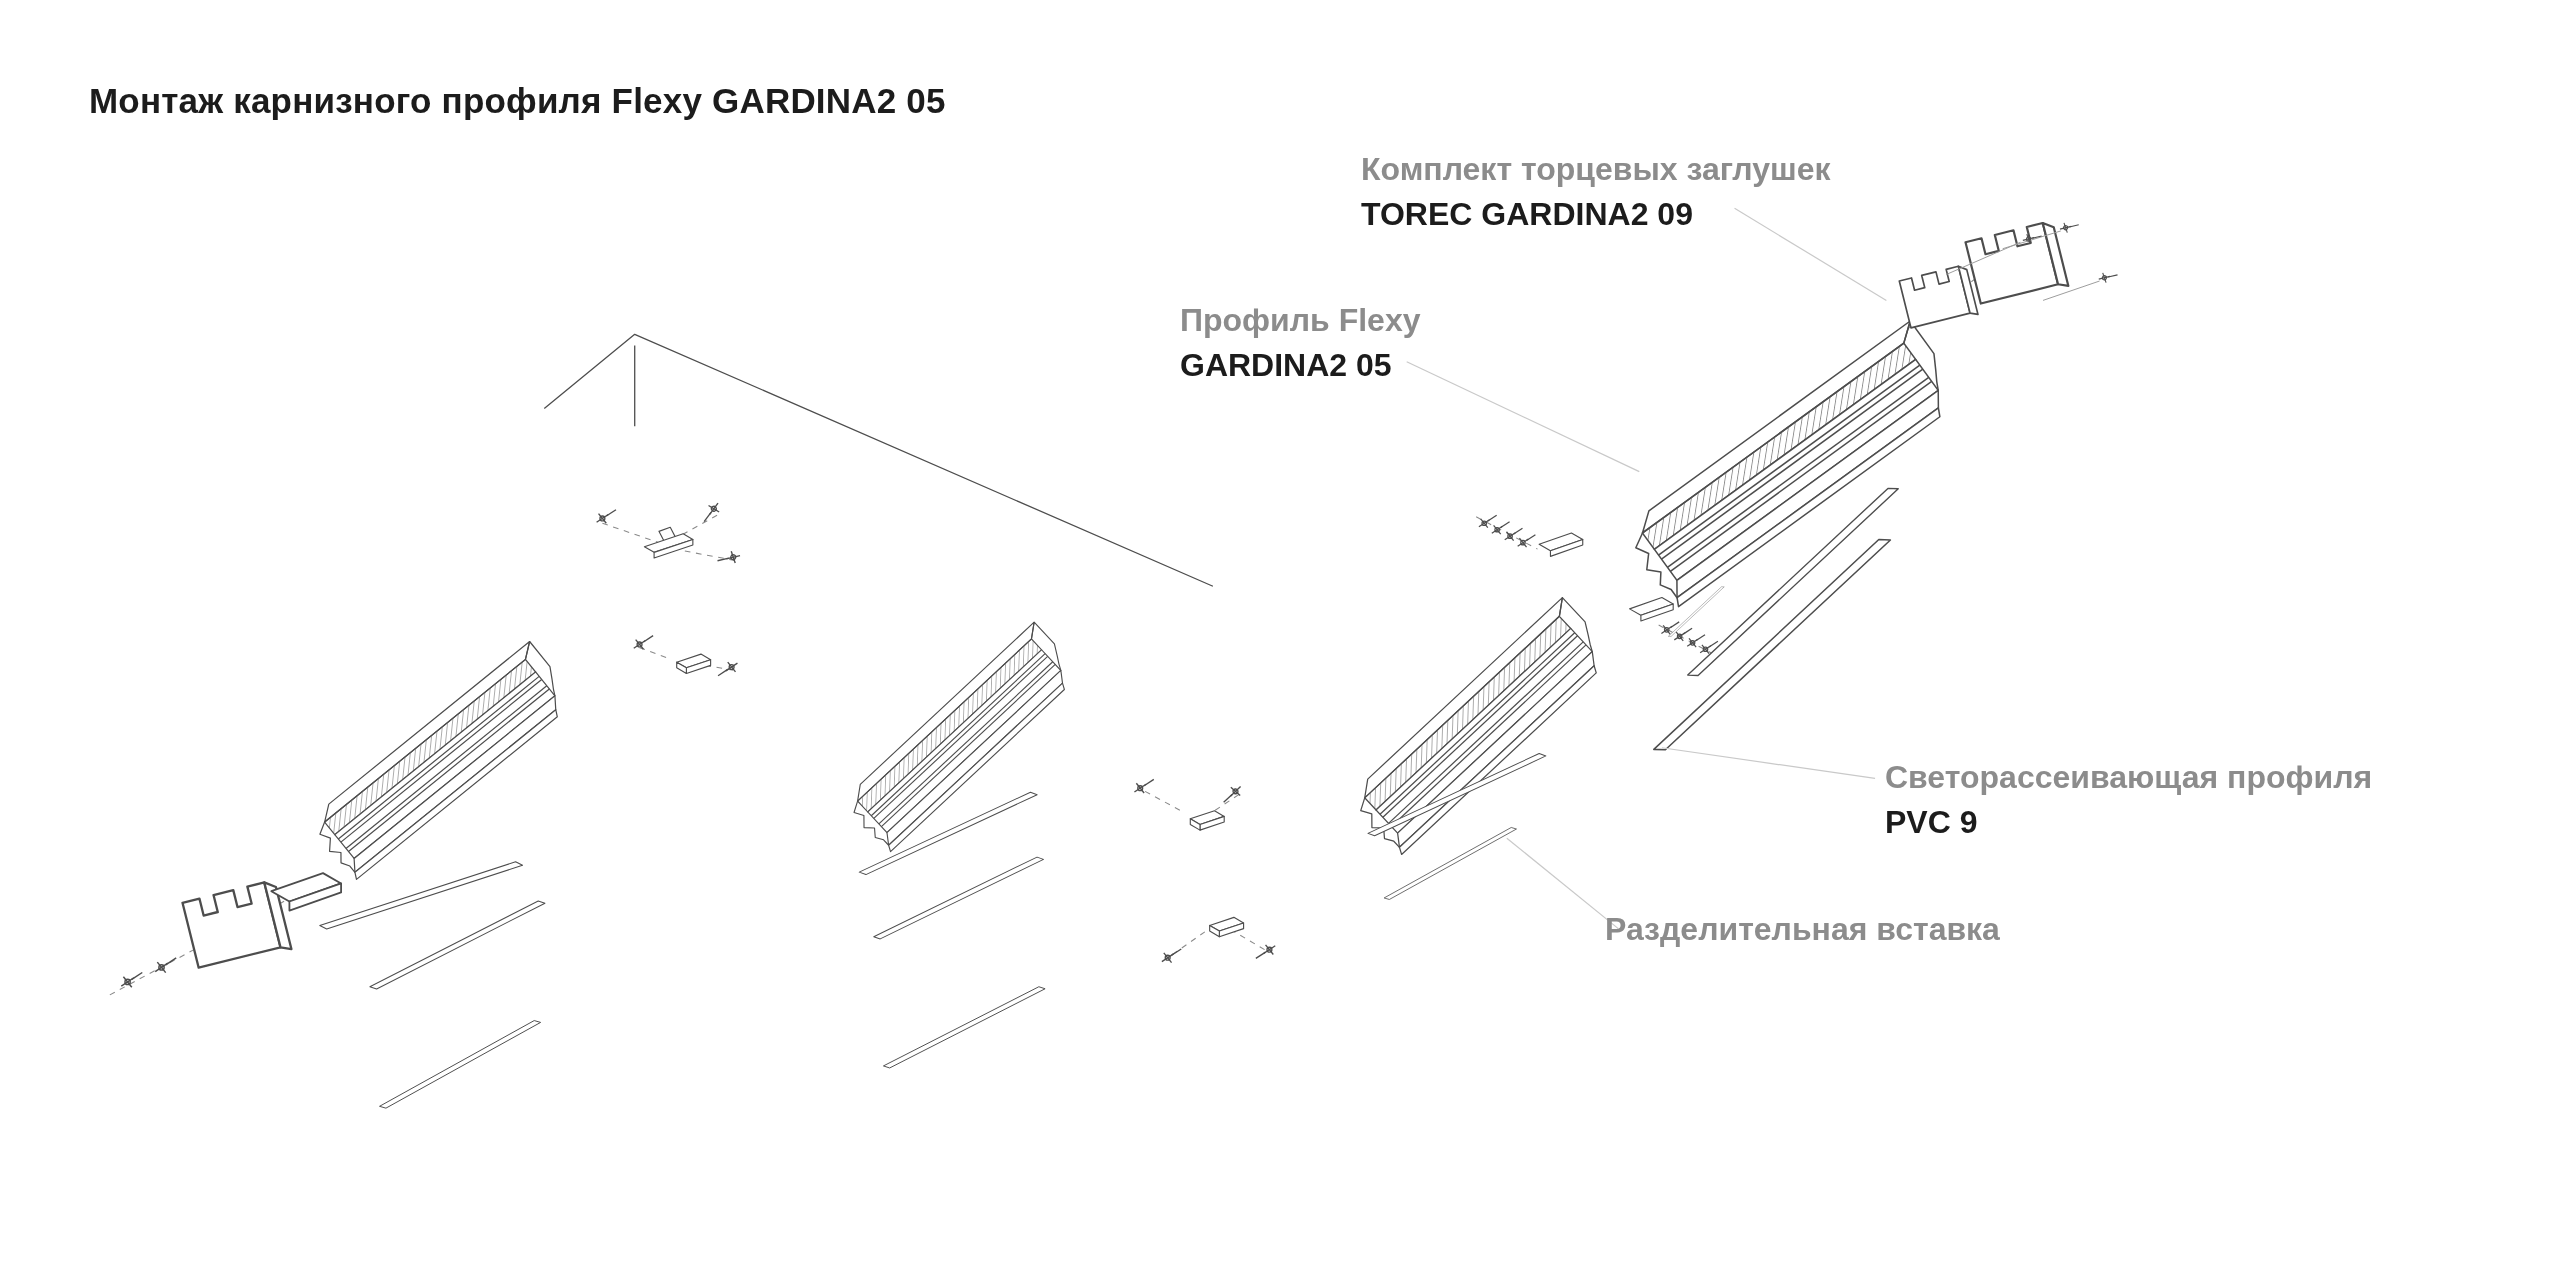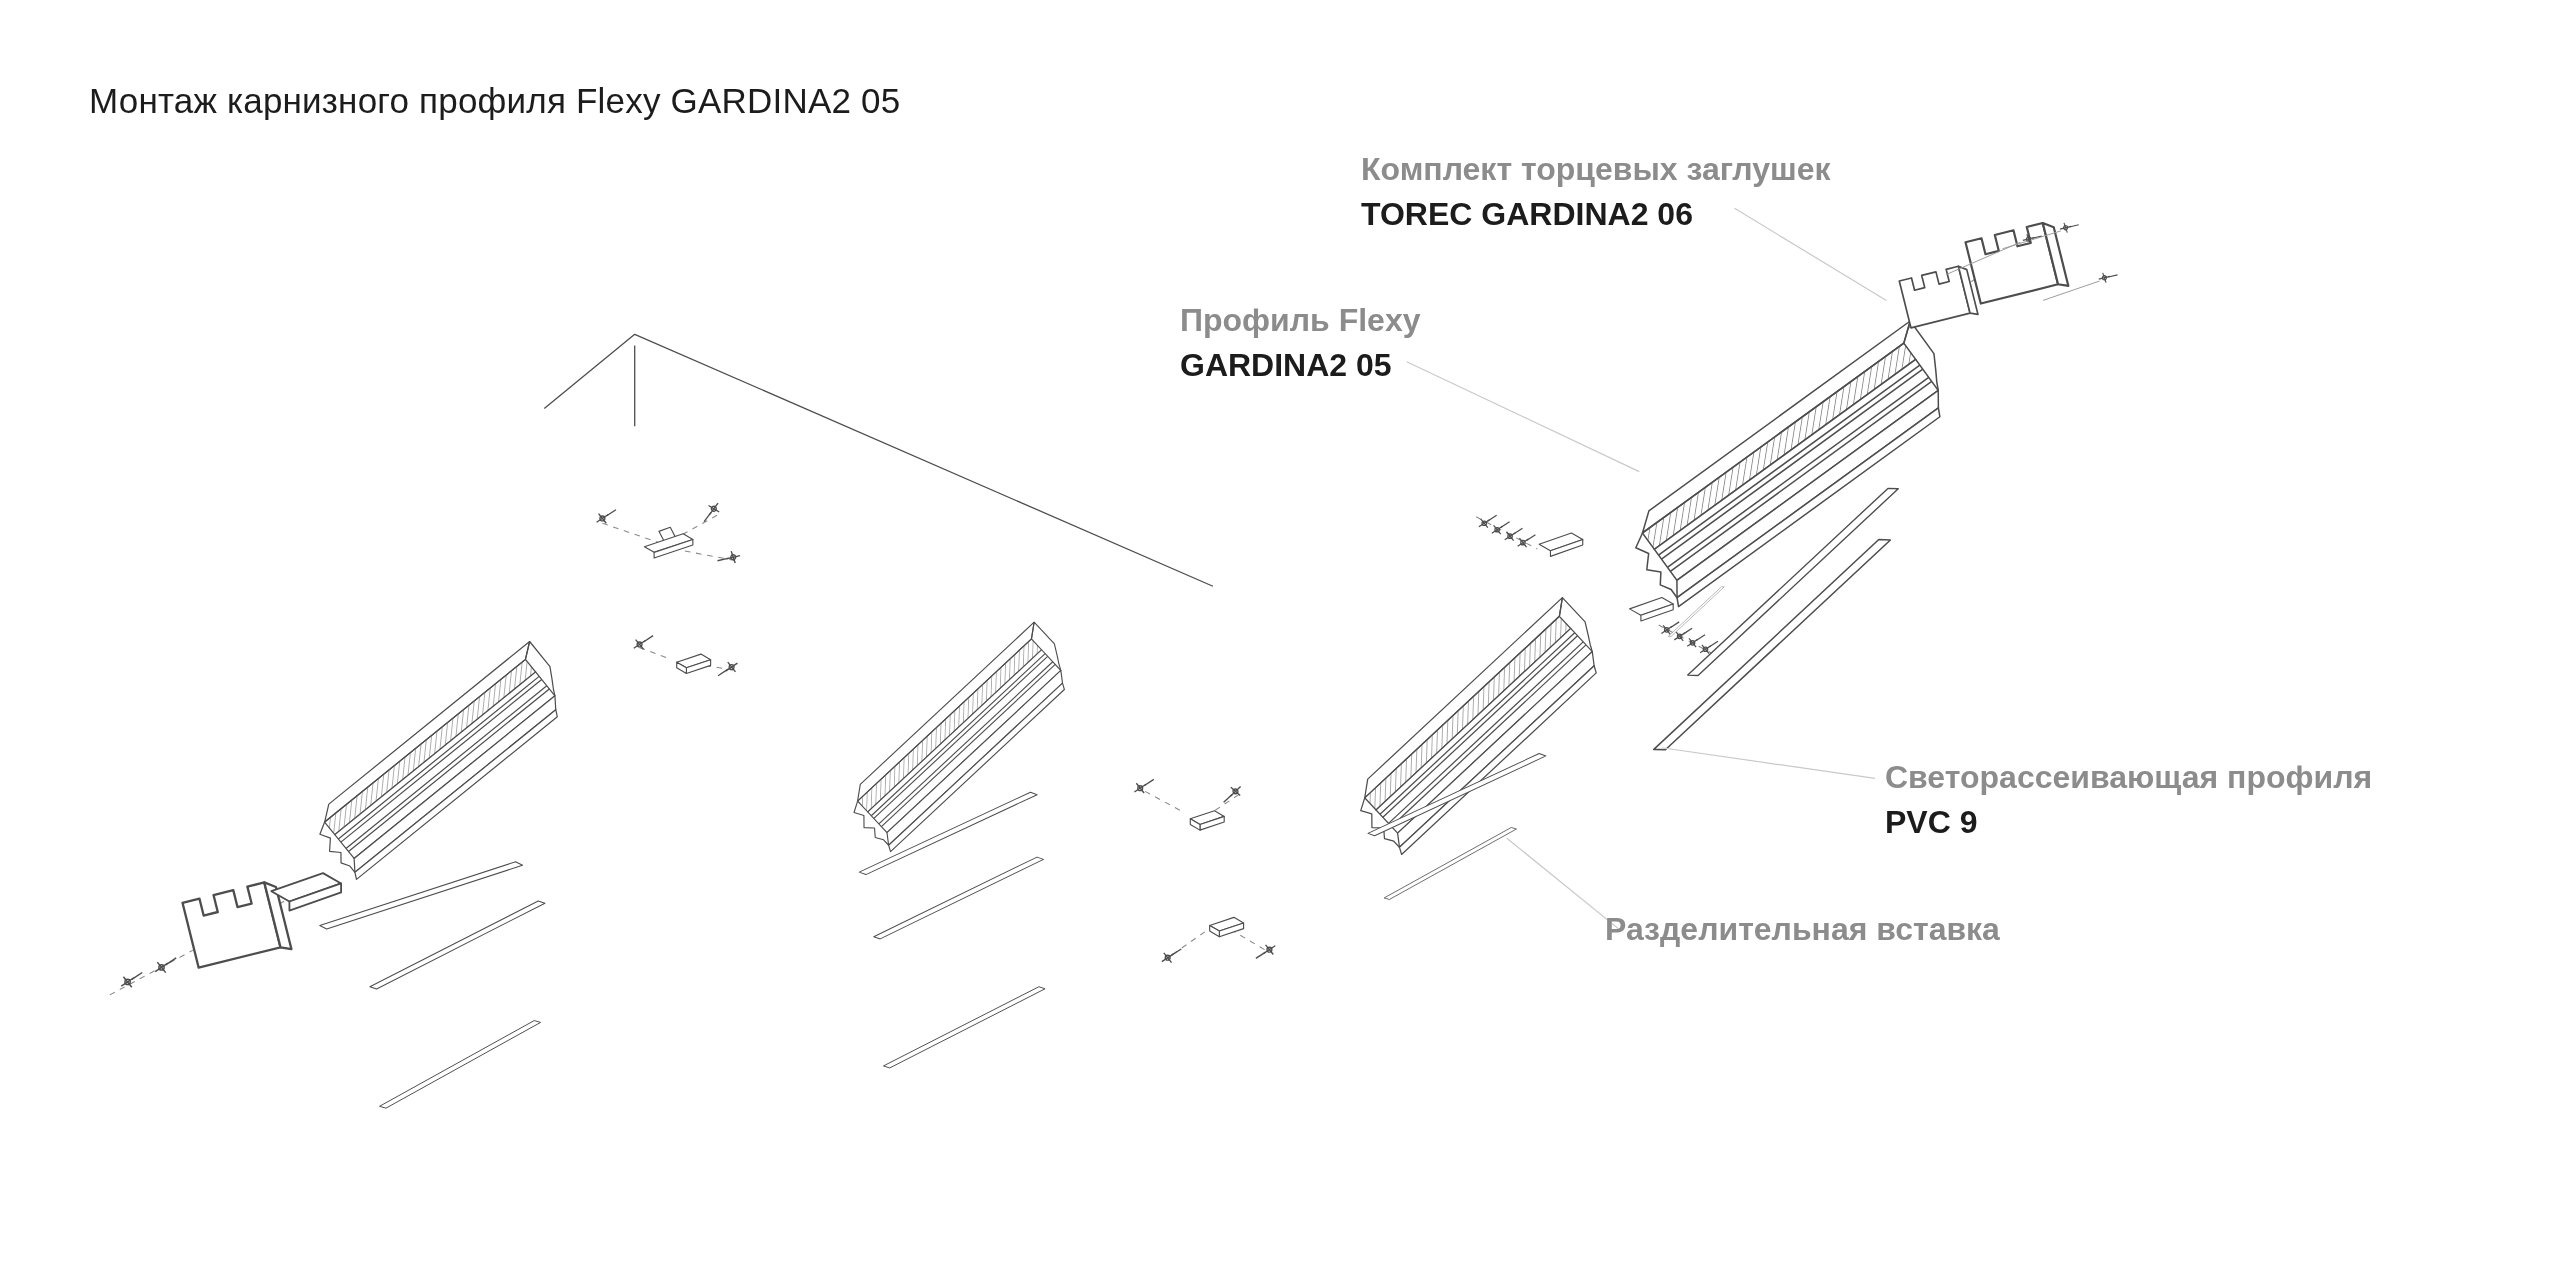--- a/index.html
+++ b/index.html
@@ -19,21 +19,21 @@
     position: absolute;
     left: 0;
     top: 0;
   }
   .title {
     position: absolute;
     left: 89px;
     top: 81px;
     margin: 0;
     font-size: 35px;
-    font-weight: 400;
+    font-weight: 700;
     color: #1c1c1c;
     letter-spacing: 0.2px;
   }
   .label {
     position: absolute;
     white-space: nowrap;
   }
   .label .sub {
     font-size: 32px;
     font-weight: 700;
@@ -224,21 +224,21 @@
     <g>
       <line class="leader" x1="2148" y1="258" x2="2336" y2="372"></line>
       <line class="leader" x1="1742" y1="448" x2="2030" y2="584"></line>
       <line class="leader" x1="2322" y1="964" x2="2058" y2="926"></line>
       <line class="leader" x1="2004" y1="1150" x2="1866" y2="1038"></line>
     </g>
   </svg>
 
   <div class="label" style="left:1361px; top:149px;">
     <div class="sub">Комплект торцевых заглушек</div>
-    <div class="main">TOREC GARDINA2 06</div>
+    <div class="main">TOREC GARDINA2 09</div>
   </div>
 
   <div class="label" style="left:1180px; top:300px;">
     <div class="sub">Профиль Flexy</div>
     <div class="main">GARDINA2 05</div>
   </div>
 
   <div class="label" style="left:1885px; top:757px;">
     <div class="sub">Светорассеивающая профиля</div>
     <div class="main">PVC 9</div>

